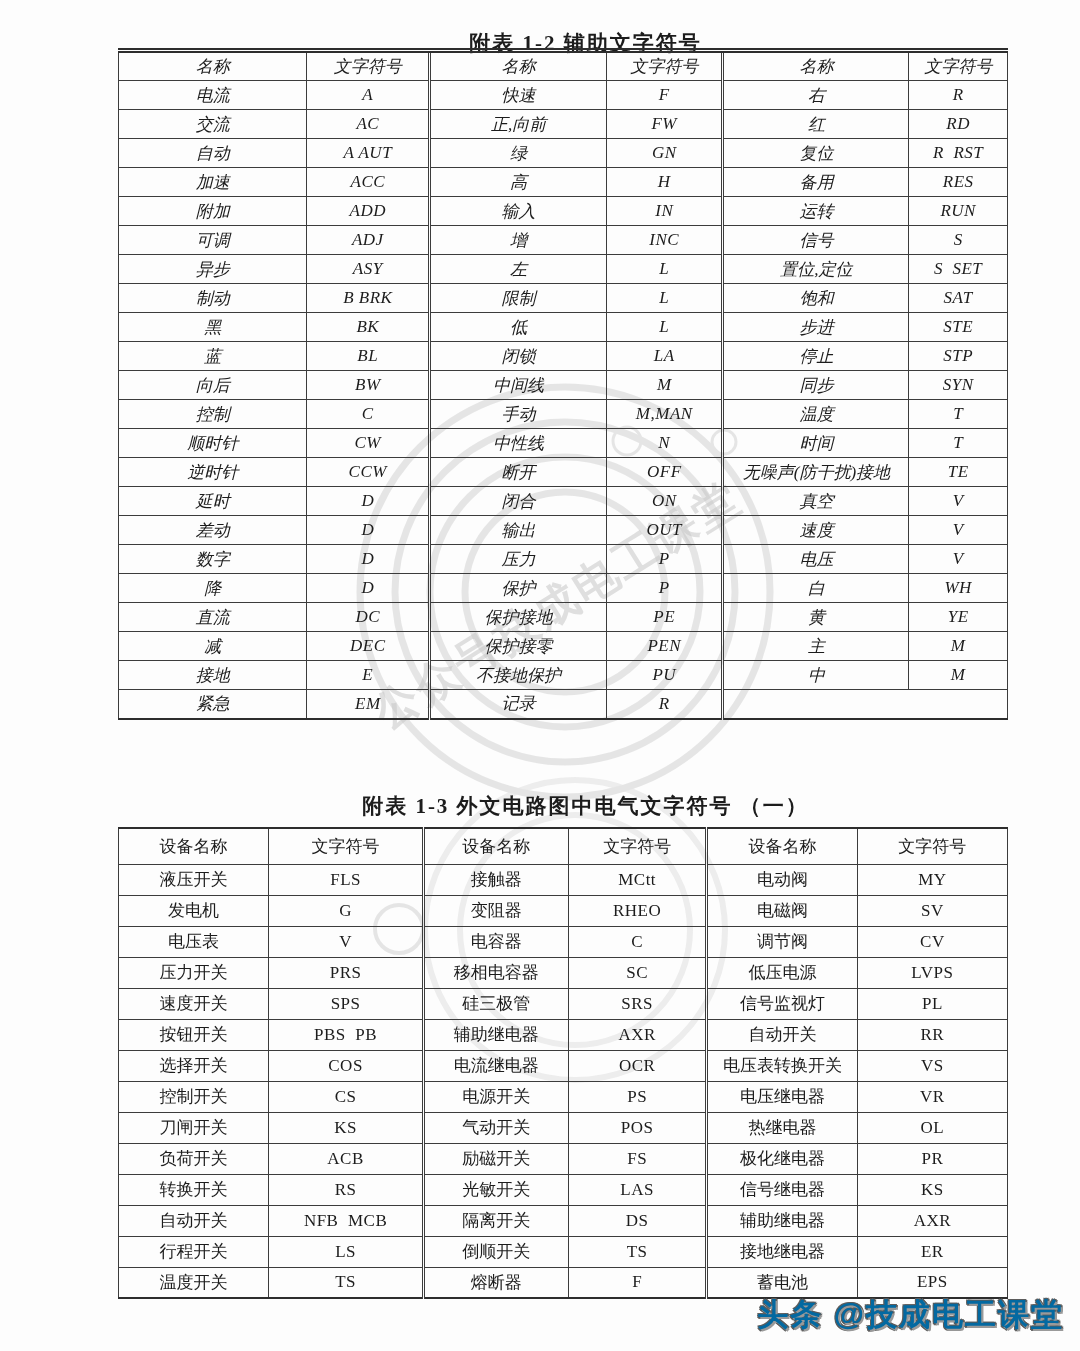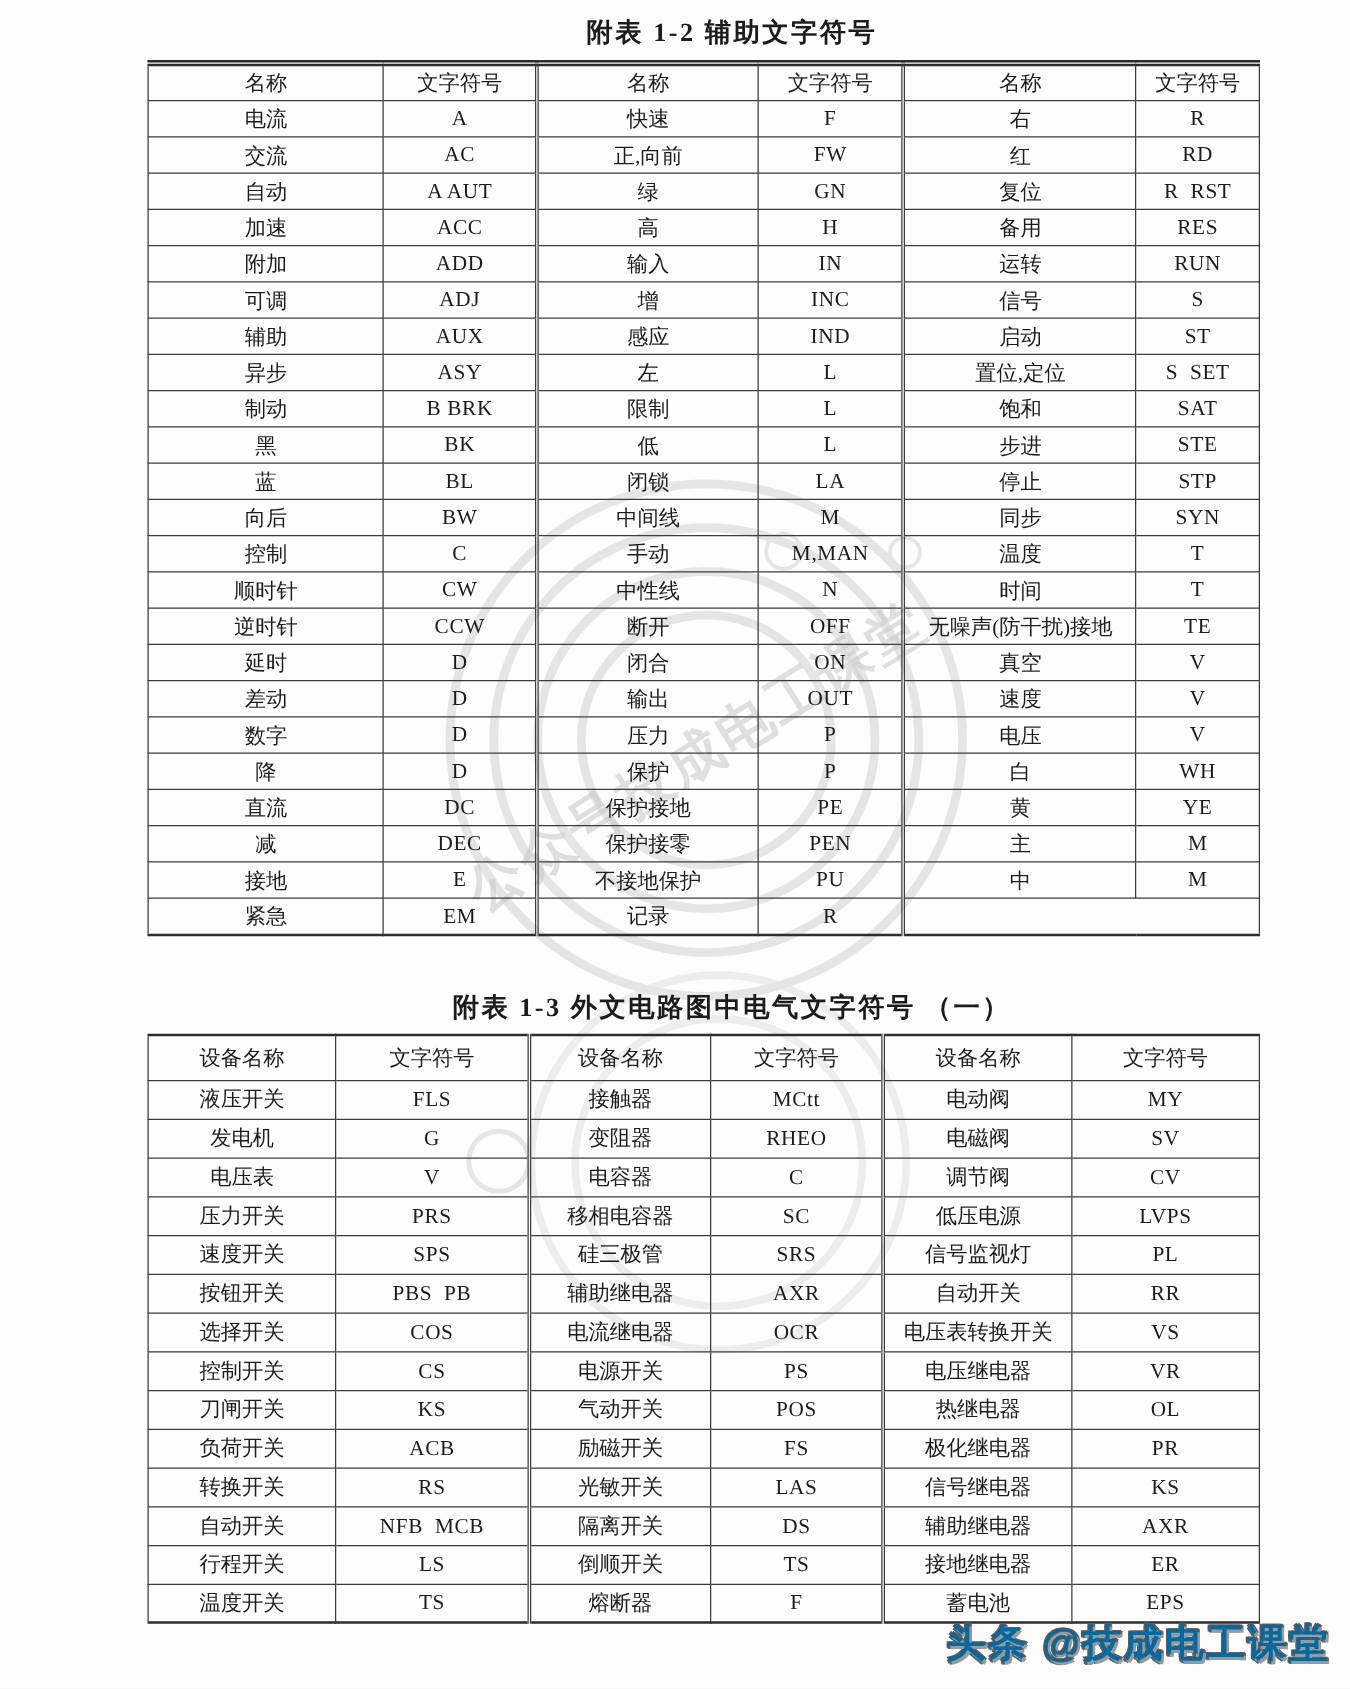--- a/index.html
+++ b/index.html
@@ -22,30 +22,30 @@
     font-size:44px; letter-spacing:3px; font-weight:bold;
     color:#c7c7c7; opacity:0.55; white-space:nowrap;
   }
   
   .tbl-title {
     position:absolute; left:118px; width:890px; padding-left:45px;
     box-sizing:border-box; margin:0;
     text-align:center; font-size:21px; font-weight:bold;
     letter-spacing:2px; z-index:1;
   }
-  #title1 { top:12px; }
+  #title1 { top:29px; }
   #title2 { top:792px; }
   
   table.tbl {
     position:absolute; left:118px; width:890px;
     border-collapse:collapse; table-layout:fixed;
     background:transparent; z-index:1;
     font-size:17px;
   }
-  #table1 { top:48px;  border-top:5px double #2d2d2d; border-bottom:2px solid #2d2d2d; }
+  #table1 { top:48px;  border-top:5px double #2d2d2d; border-bottom:2px solid #2d2d2d;font-style:italic; }
   #table2 { top:827px; border-top:2px solid #2d2d2d;  border-bottom:2px solid #2d2d2d; }
   table.tbl th, table.tbl td {
     border:1px solid #3c3c3c;
     text-align:center; vertical-align:middle;
     padding:0 4px; overflow:hidden;
     white-space:pre-wrap;
     font-weight:normal;
   }
   table.tbl .dbl { border-left:3px double #3c3c3c; }
   #table1 thead tr { height:30px; }
@@ -154,28 +154,20 @@
         </tr>
         <tr>
           <td class="name-col">可调</td>
           <td class="sym-col">ADJ</td>
           <td class="name-col dbl">增</td>
           <td class="sym-col">INC</td>
           <td class="name-col dbl">信号</td>
           <td class="sym-col">S</td>
         </tr>
         <tr>
-          <td class="name-col">辅助</td>
-          <td class="sym-col">AUX</td>
-          <td class="name-col dbl">感应</td>
-          <td class="sym-col">IND</td>
-          <td class="name-col dbl">启动</td>
-          <td class="sym-col">ST</td>
-        </tr>
-        <tr>
           <td class="name-col">异步</td>
           <td class="sym-col">ASY</td>
           <td class="name-col dbl">左</td>
           <td class="sym-col">L</td>
           <td class="name-col dbl">置位,定位</td>
           <td class="sym-col">S  SET</td>
         </tr>
         <tr>
           <td class="name-col">制动</td>
           <td class="sym-col">B BRK</td>

